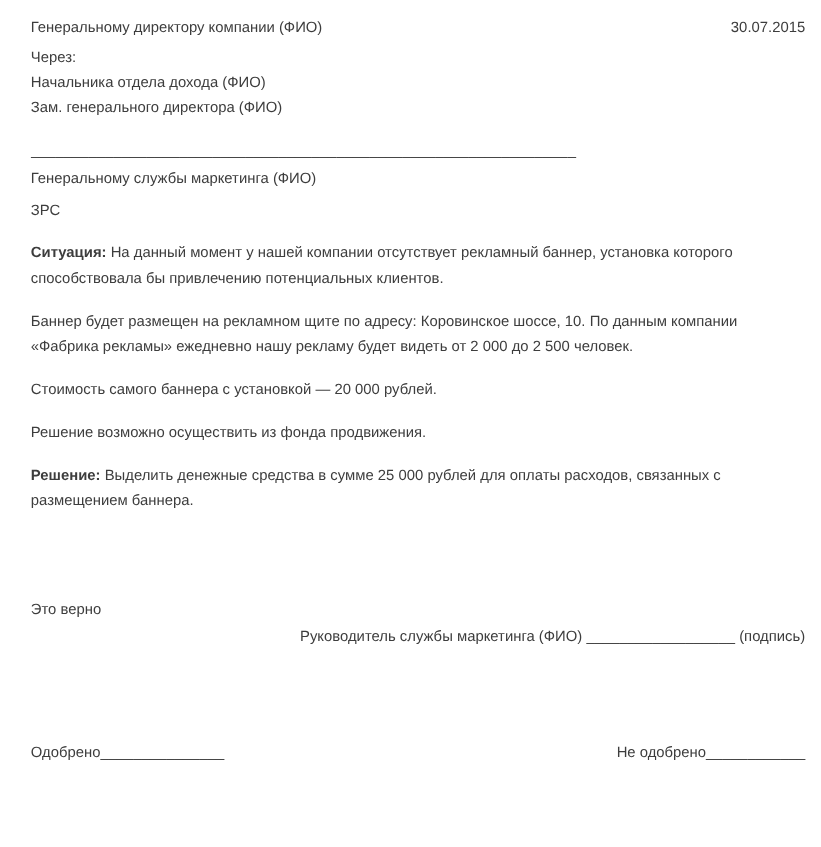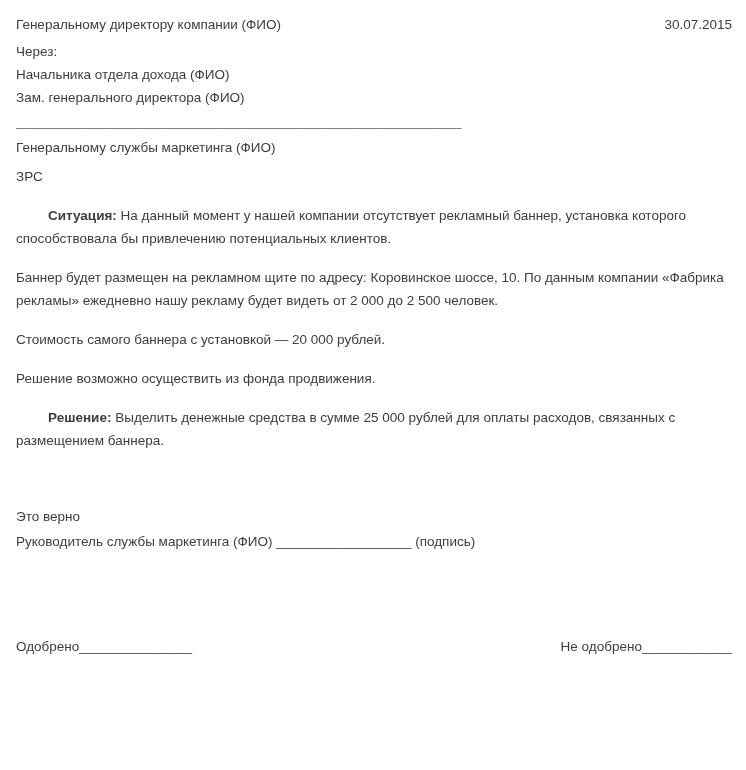--- a/index.html
+++ b/index.html
@@ -1,47 +1,46 @@
 <!DOCTYPE html>
 <html><head>
 <meta charset="utf-8">
 <style>
   * { margin: 0; padding: 0; box-sizing: border-box; }
   html, body { background: #ffffff; }
   .page {
     width: 746px;
     height: 770px;
     background: #ffffff;
-    padding: 13px 14px 0 16px;
+    padding: 13px 14px 0 28px;
     font-family: "Liberation Sans", sans-serif;
     font-size: 13.5px;
     line-height: 23px;
     color: #3d3d3d;
     overflow: hidden;
   }
   .header-row {
     display: flex;
     justify-content: space-between;
     align-items: flex-start;
   }
   .routing { margin-top: 4px; }
   .line { white-space: nowrap; }
   .separator {
-    margin-top: 2px;
+    margin-top: 16px;
     white-space: nowrap;
     overflow: hidden;
     letter-spacing: 0;
-    font-family: Liberation Serif, serif;
   }
   .author-line { margin-top: 2px; }
   .doc-code { margin-top: 6px; }
   .para { margin-top: 16px; }
-  .para b { font-weight: bold; margin-left: 32px; }
-  .closing { margin-top: 53px; }
-  .signature-line { margin-top: 2px; }
+  .para b { font-weight: bold; }
+  .closing { margin-top: 76px; }
+  .signature-line { margin-top: 2px; text-align: right; }
   .approval-row {
     display: flex;
     justify-content: space-between;
     margin-top: 82px;
   }
 </style>
 </head>
 <body>
 
 <div class="page">

